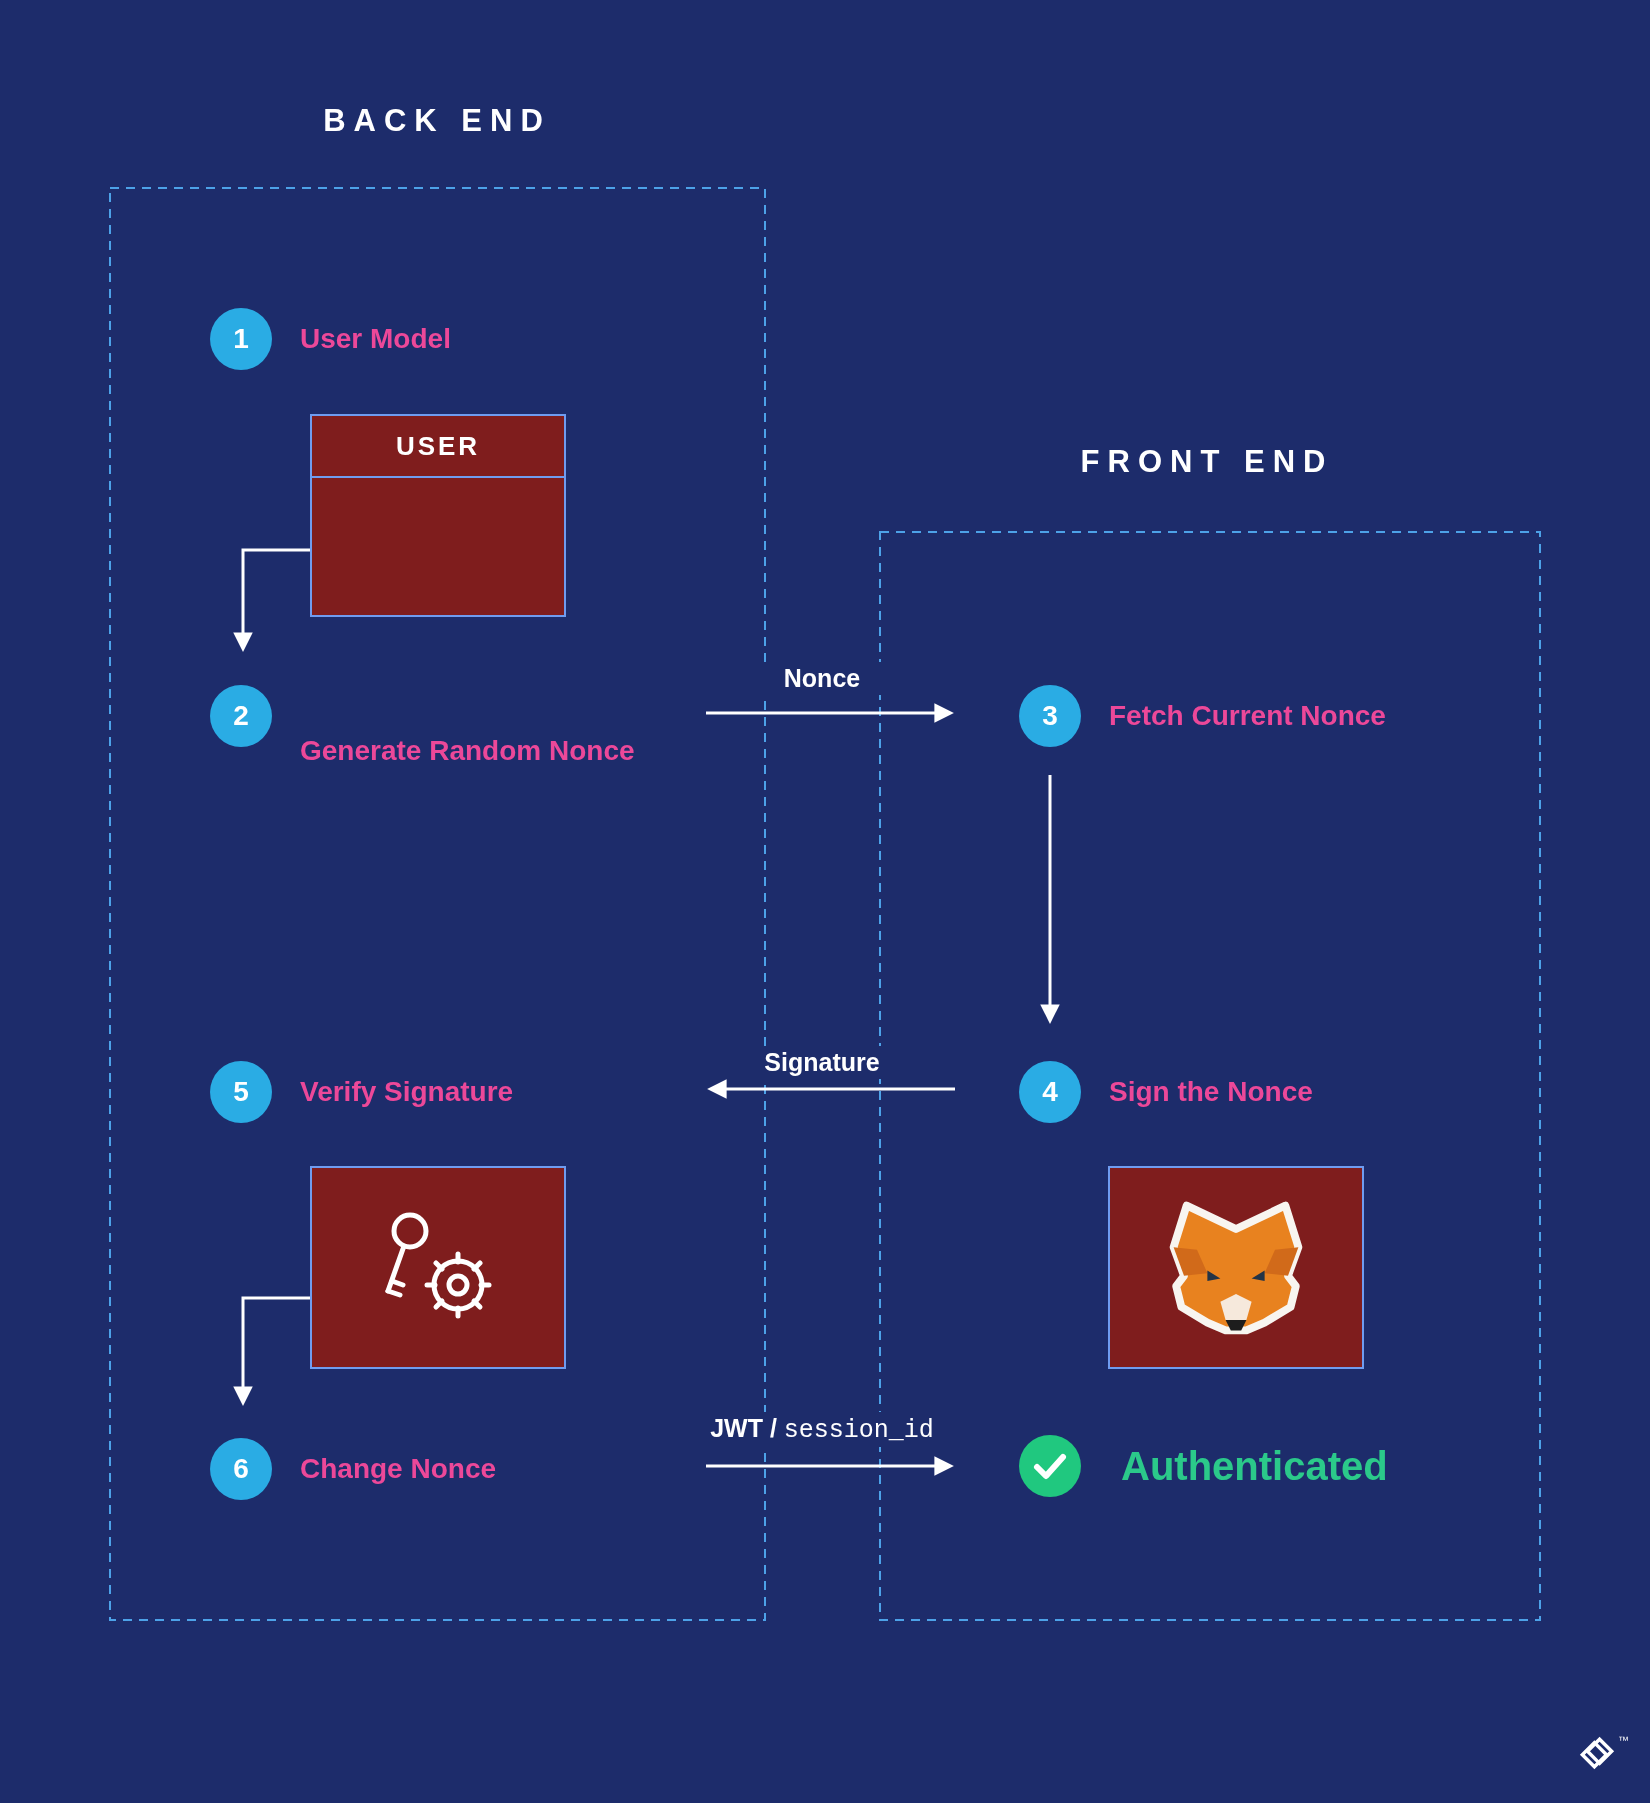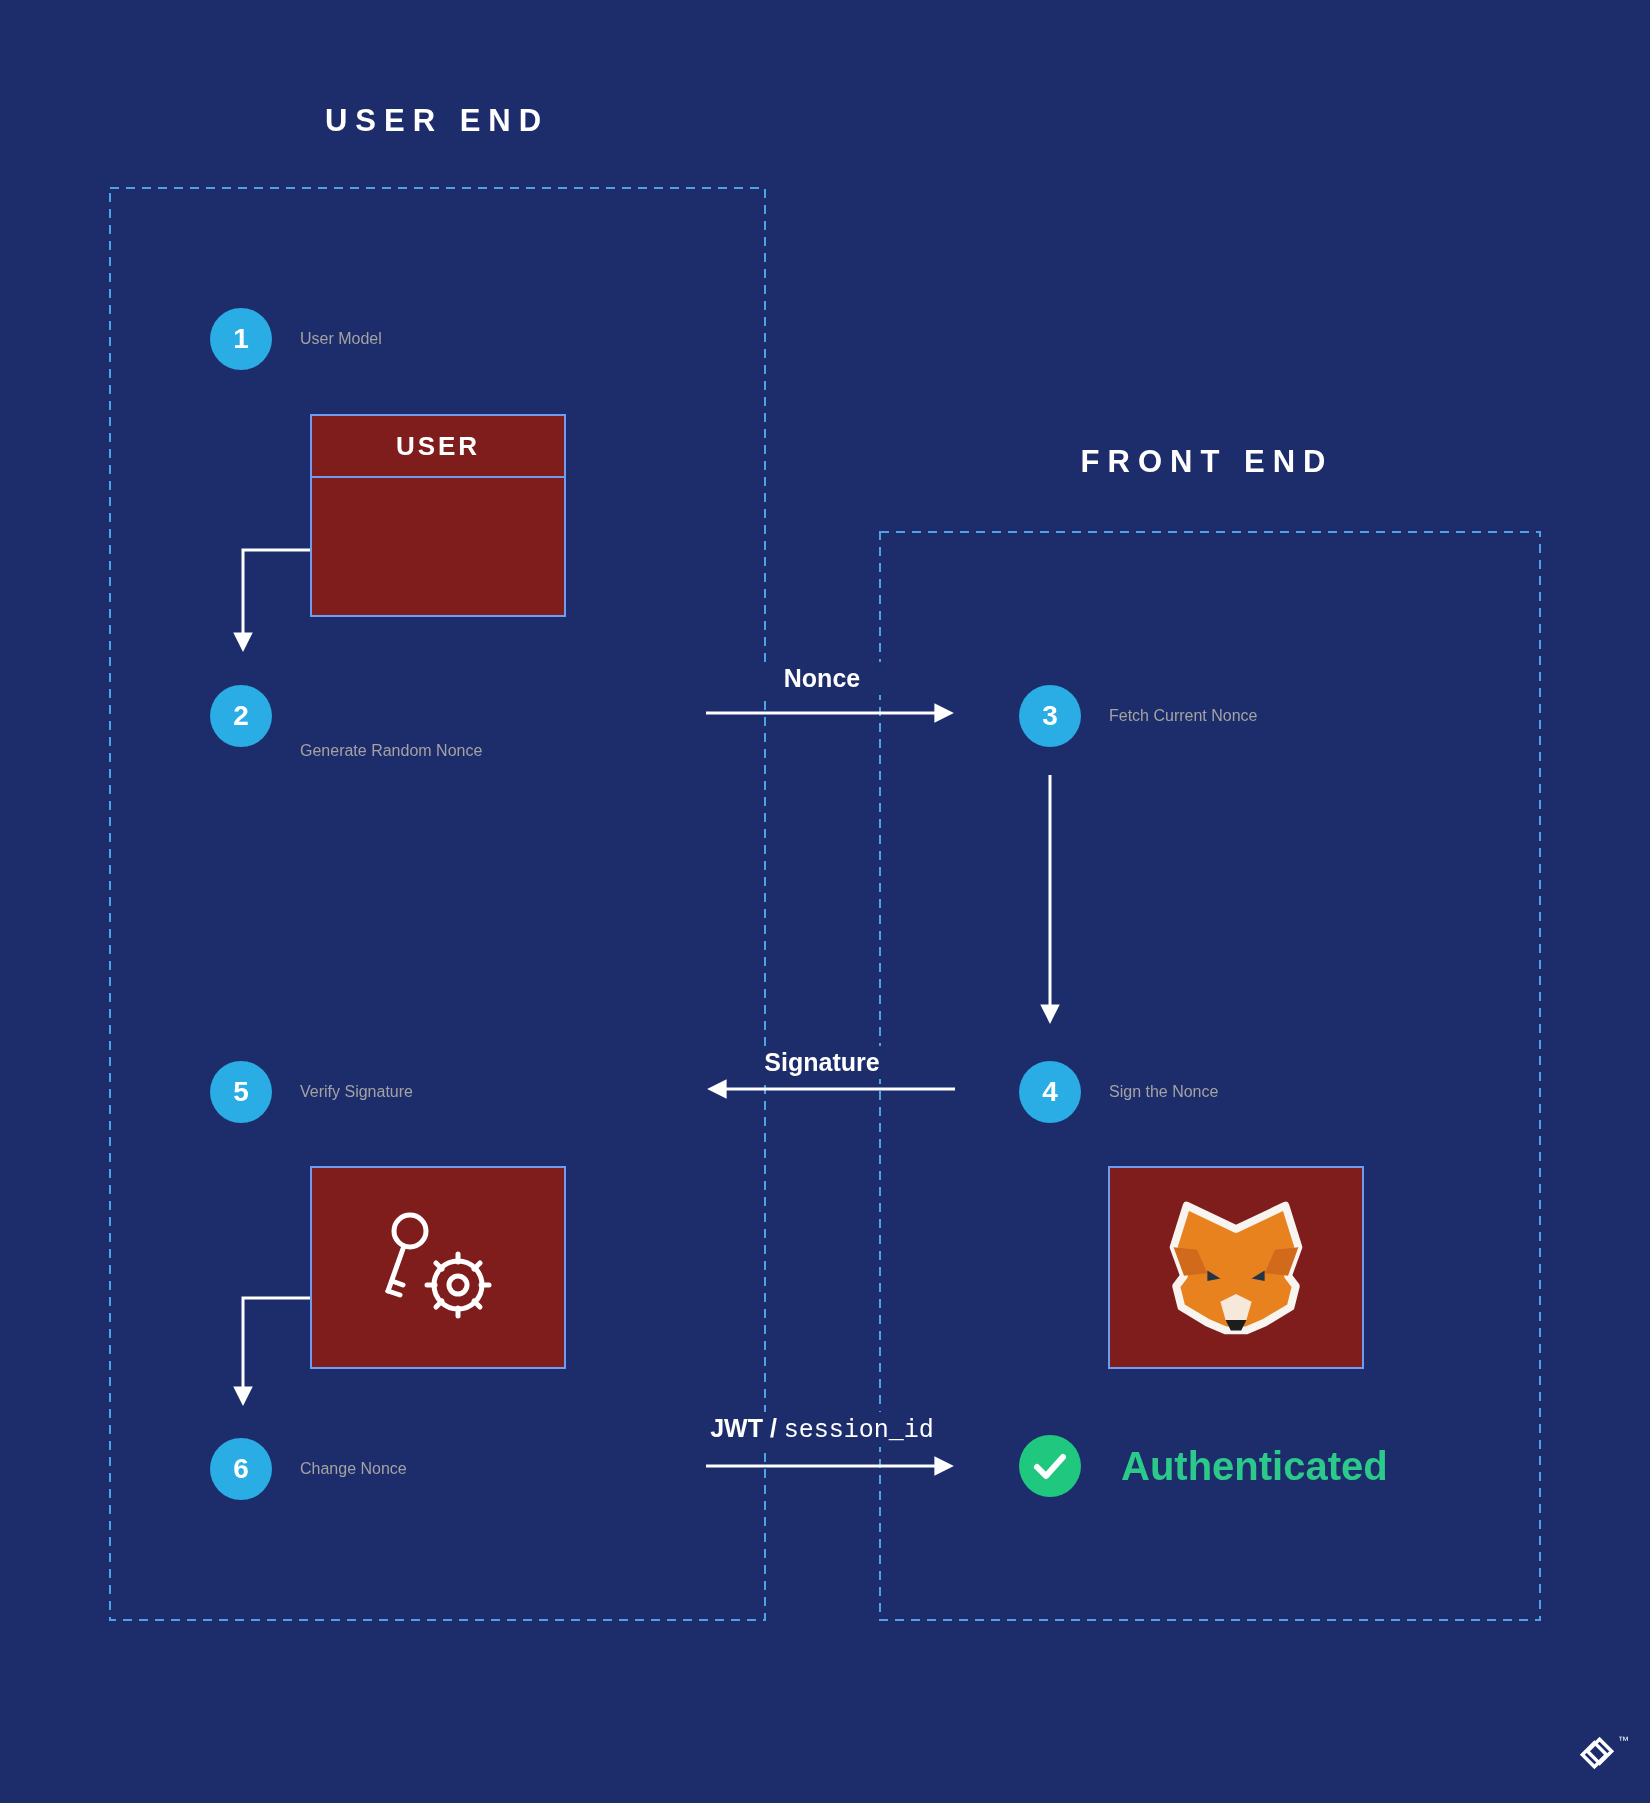--- a/index.html
+++ b/index.html
@@ -32,21 +32,21 @@
 
   .step-circle {
     width: 62px; height: 62px;
     border-radius: 50%;
     background: #2aace4;
     display: flex; align-items: center; justify-content: center;
     font-size: 28px; font-weight: 700; color: #fff;
   }
   .step-label {
     height: 62px; line-height: 62px;
-    font-size: 16px; font-weight: 400; color: #a3a3a3;
+    font-size: 28px; font-weight: 700; color: #ec4899;
     white-space: nowrap;
   }
 
   .data-box {
     background: #7f1d1d;
     border: 2px solid #6f9cf0;
     box-sizing: border-box;
   }
   .user-table { width: 256px; height: 203px; }
   .user-table-header {
@@ -113,21 +113,21 @@
     <g fill="none" stroke="#ffffff" stroke-width="3">
       <path d="M310 550 L243 550 L243 648" marker-end="url(#arrow)"></path>
       <path d="M706 713 L950 713" marker-end="url(#arrow)"></path>
       <path d="M1050 775 L1050 1020" marker-end="url(#arrow)"></path>
       <path d="M955 1089 L711 1089" marker-end="url(#arrow)"></path>
       <path d="M310 1298 L243 1298 L243 1402" marker-end="url(#arrow)"></path>
       <path d="M706 1466 L950 1466" marker-end="url(#arrow)"></path>
     </g>
   </svg>
 
-  <div class="abs region-title" style="left:257px; top:103px;">USER END</div>
+  <div class="abs region-title" style="left:257px; top:103px;">BACK END</div>
   <div class="abs region-title" style="left:1027px; top:444px;">FRONT END</div>
 
   <div class="abs step-circle" style="left:210px; top:308px;">
     <span>1</span>
   </div>
   <div class="abs step-label" style="left:300px; top:308px;">User Model</div>
 
   <div class="abs data-box user-table" style="left:310px; top:414px;">
     <div class="user-table-header">USER</div>
   </div>

